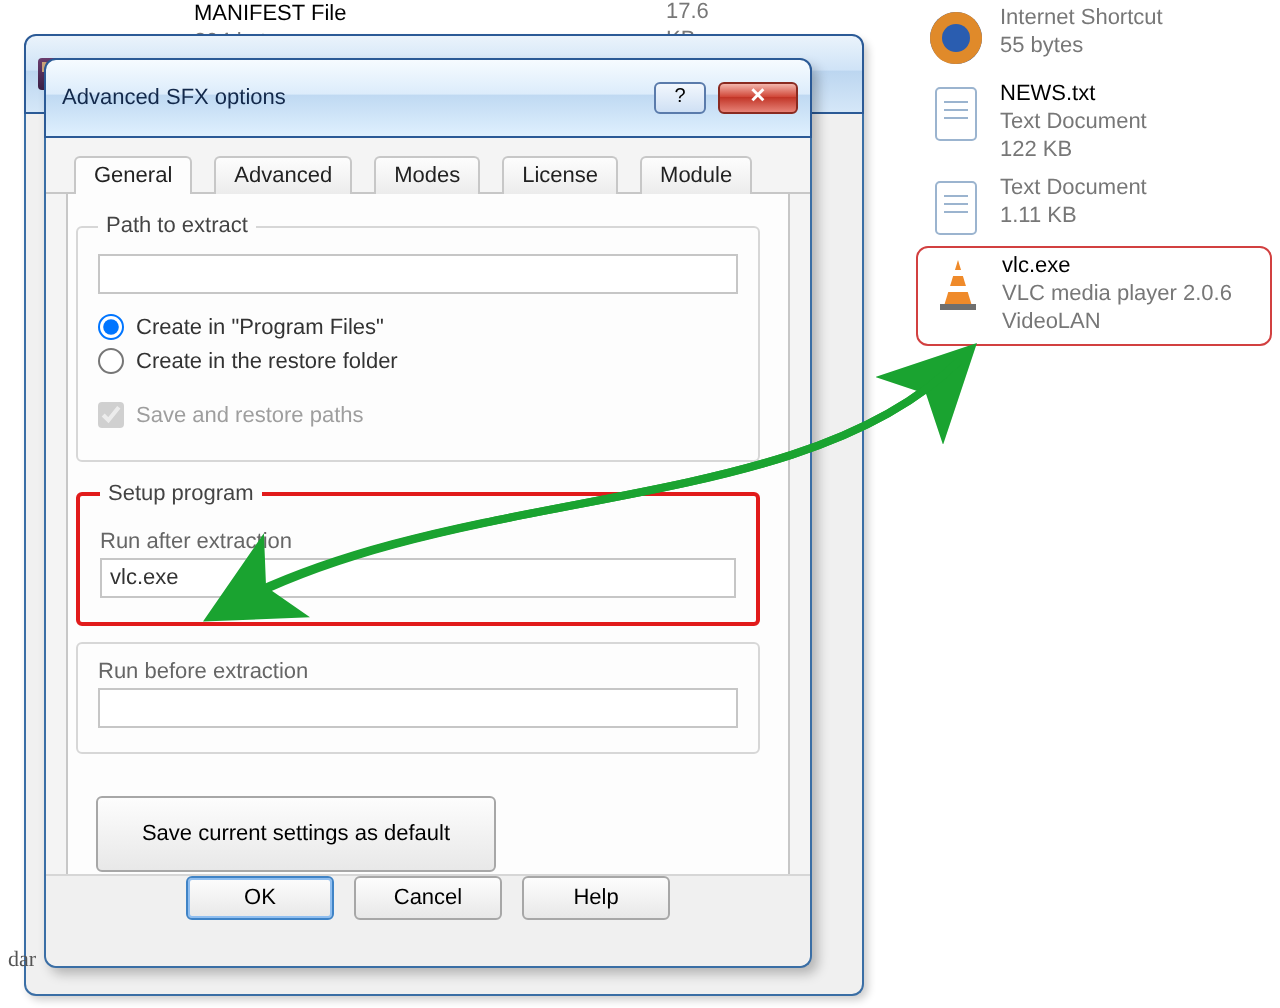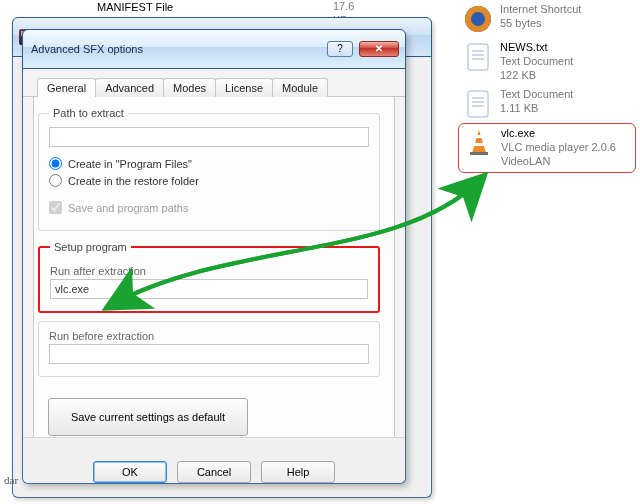--- a/index.html
+++ b/index.html
@@ -36,21 +36,21 @@
   .dlg-inner { position:absolute; left:22px; top:30px; width:384px; height:454px;
     border:1px solid #3a6ea5; border-top-width:0; background:#f4f4f4; border-radius:6px;
     box-shadow: 3px 3px 6px rgba(0,0,0,.25); }
   .dlg-inner .titlebar { background: linear-gradient(#f6fbff,#dcecfb 45%,#bfd9f2 46%,#dff0fe); }
   .win-btn { width:26px; height:16px; border:1px solid #5a7bab; border-radius:3px;
     background:linear-gradient(#f2f7fd,#cfe0f4); display:flex; align-items:center; justify-content:center; }
   .win-btn.close { width:40px; background:linear-gradient(#f3b6ac,#d1493a 45%,#c03325 46%,#e78277); border-color:#8a2a20; color:#fff; font-weight:bold; }
   .win-btn .glyph { font-size:10px; line-height:1; }
 
   
-  .tabs { display:flex; padding:8px 10px 0 14px; border-bottom:1px solid #c7c7c7; gap:0; background:#f4f4f4; position:relative; }
+  .tabs { display:flex; padding:8px 10px 0 14px; border-bottom:1px solid #c7c7c7; gap:12px; background:#f4f4f4; position:relative; }
   .tab { padding:3px 9px; border:1px solid #c7c7c7; border-bottom:none; margin-right:-1px;
     background:linear-gradient(#fdfdfd,#ececec); border-radius:3px 3px 0 0; color:#222; position:relative; top:1px; }
   .tab.active { background:#fdfdfd; z-index:2; }
   .tab.active::after { content:""; position:absolute; left:0; right:0; bottom:-1px; height:1px; background:#fdfdfd; }
 
   .tab-body { background:#fdfdfd; margin:0 10px 10px 10px; border:1px solid #c7c7c7;
     border-top:none; height:352px; padding:10px 14px 14px 4px; position:relative; }
 
   fieldset { border:1px solid #d7d7d7; border-radius:3px; padding:8px 10px 12px 10px; margin:0 0 10px 0; }
   fieldset.red { border:2px solid #e11b1b; }
@@ -58,21 +58,21 @@
   .field-label { color:#666; margin:4px 0 2px 0; }
   .text-input { width:100%; height:20px; border:1px solid #c6c6c6; background:#fff; padding:2px 4px; color:#333; }
   .radio-row, .check-row { display:flex; align-items:center; gap:6px; margin:4px 0; color:#333; }
   .radio-row.disabled, .check-row.disabled { color:#9e9e9e; }
   .radio-row input, .check-row input { margin:0; }
 
   .save-default-btn { display:inline-block; min-width:200px; height:38px; border:1px solid #a7a7a7;
     border-radius:3px; background:linear-gradient(#fdfdfd,#e8e8e8); padding:0 12px; }
 
   .bottom-bar { position:absolute; left:0; right:0; bottom:0; height:46px; border-top:1px solid #d6d6d6;
-    display:flex; justify-content:center; align-items:flex-end; gap:10px; background:#f0f0f0;
+    display:flex; justify-content:center; align-items:flex-start; gap:10px; background:#f0f0f0;
     border-radius:0 0 6px 6px; }
   .btn { min-width:74px; height:22px; border:1px solid #a7a7a7; border-radius:3px;
     background:linear-gradient(#fdfdfd,#e8e8e8); display:flex; align-items:center; justify-content:center; }
   .btn.default { border-color:#3f83c6; box-shadow:0 0 0 1px #8fbef0 inset; }
 
   
   svg.overlay { position:absolute; left:0; top:0; width:640px; height:504px; pointer-events:none; }
 </style>
 </head>
 <body>
@@ -184,21 +184,21 @@
         <input type="radio" name="pg" checked="" style="">
         <span>Create in "Program Files"</span>
       </label>
       <label class="radio-row">
         <input type="radio" name="pg" style="">
         <span>Create in the restore folder</span>
       </label>
       <div style="height:6px"></div>
       <label class="check-row disabled">
         <input type="checkbox" checked="" disabled="" style="">
-        <span>Save and program paths</span>
+        <span>Save and restore paths</span>
       </label>
     </fieldset>
 
     <fieldset class="red">
       <legend>Setup program</legend>
       <div class="field-label">Run after extraction</div>
       <input class="text-input" value="vlc.exe" style="">
     </fieldset>
 
     <fieldset style="margin-top:-2px;">

